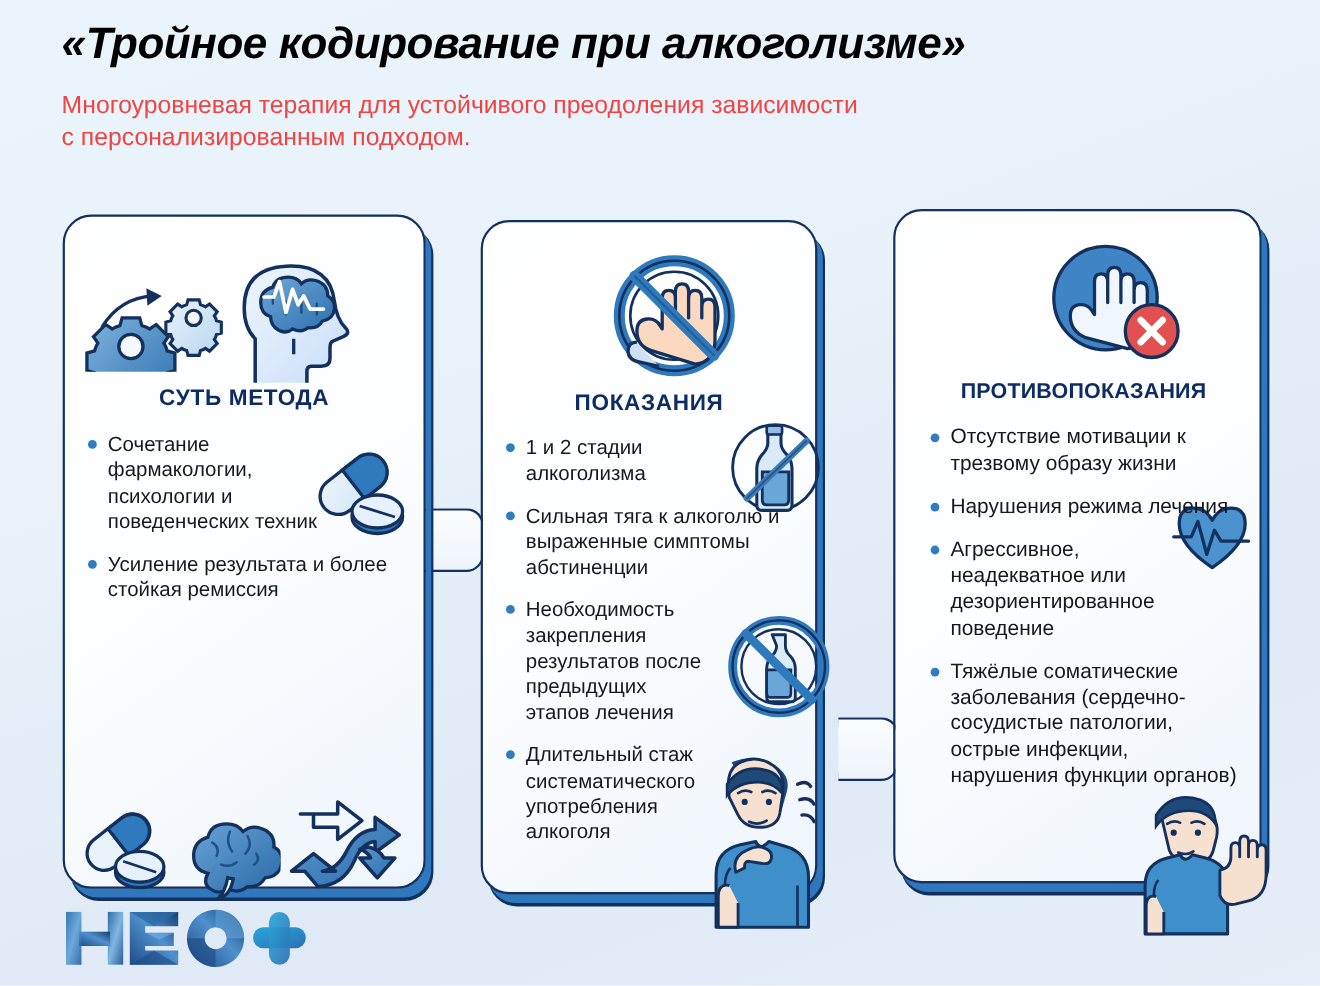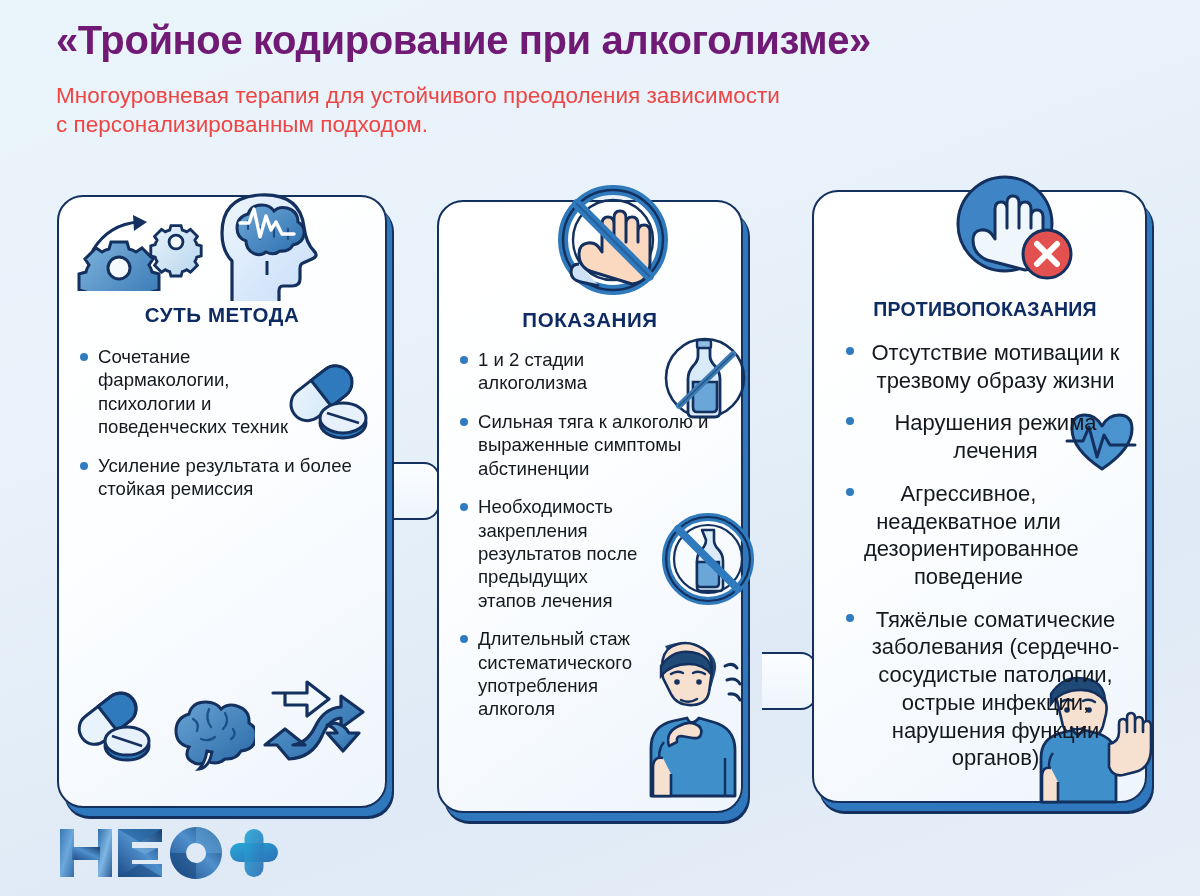--- a/index.html
+++ b/index.html
@@ -25,24 +25,25 @@
   
   .header {
     position: absolute;
     left: 56px;
     top: 18px;
     width: 1110px;
   }
   .title {
     font-size: 40px;
     font-weight: bold;
-    color: #701a75;
+    color: #000000;
     letter-spacing: -0.4px;
     line-height: 1.12;
     white-space: nowrap;
+    font-style: italic;
   }
   .subtitle {
     margin-top: 18px;
     font-size: 22.5px;
     color: #ef4444;
     line-height: 1.32;
     font-weight: 400;
   }
 
   
@@ -56,20 +57,21 @@
 
   #card-1 { left: 57px;  top: 195px; width: 330px; height: 613px; }
   #card-2 { left: 437px; top: 200px; width: 306px; height: 613px; }
   #card-3 { left: 812px; top: 190px; width: 335px; height: 613px; padding-left: 11px; }
 
   .card-inner {
     position: relative;
     height: 100%;
     padding: 0 18px;
     overflow: visible;
+    margin-top: 47px;
   }
 
   
   .connector {
     position: absolute;
     border: 2.5px solid #13305e;
     border-left: none;
     background: linear-gradient(180deg,#fbfdff,#eef5fc);
     border-radius: 0 16px 16px 0;
     width: 55px;
@@ -114,21 +116,21 @@
   ul.bullets li::before {
     content: "";
     position: absolute;
     left: 3px;
     top: 8px;
     width: 8px;
     height: 8px;
     border-radius: 50%;
     background: #2f7cc0;
   }
-  #card-3 ul.bullets li { font-size: 22px; text-align: center; }
+  #card-3 ul.bullets li { font-size: 19px; }
   #card-2 ul.bullets { margin-top: 16px; }
 
   
   .art { position: absolute; z-index: 1; pointer-events: none; }
 
   
   .logo {
     position: absolute;
     left: 58px;
     top: 828px;

